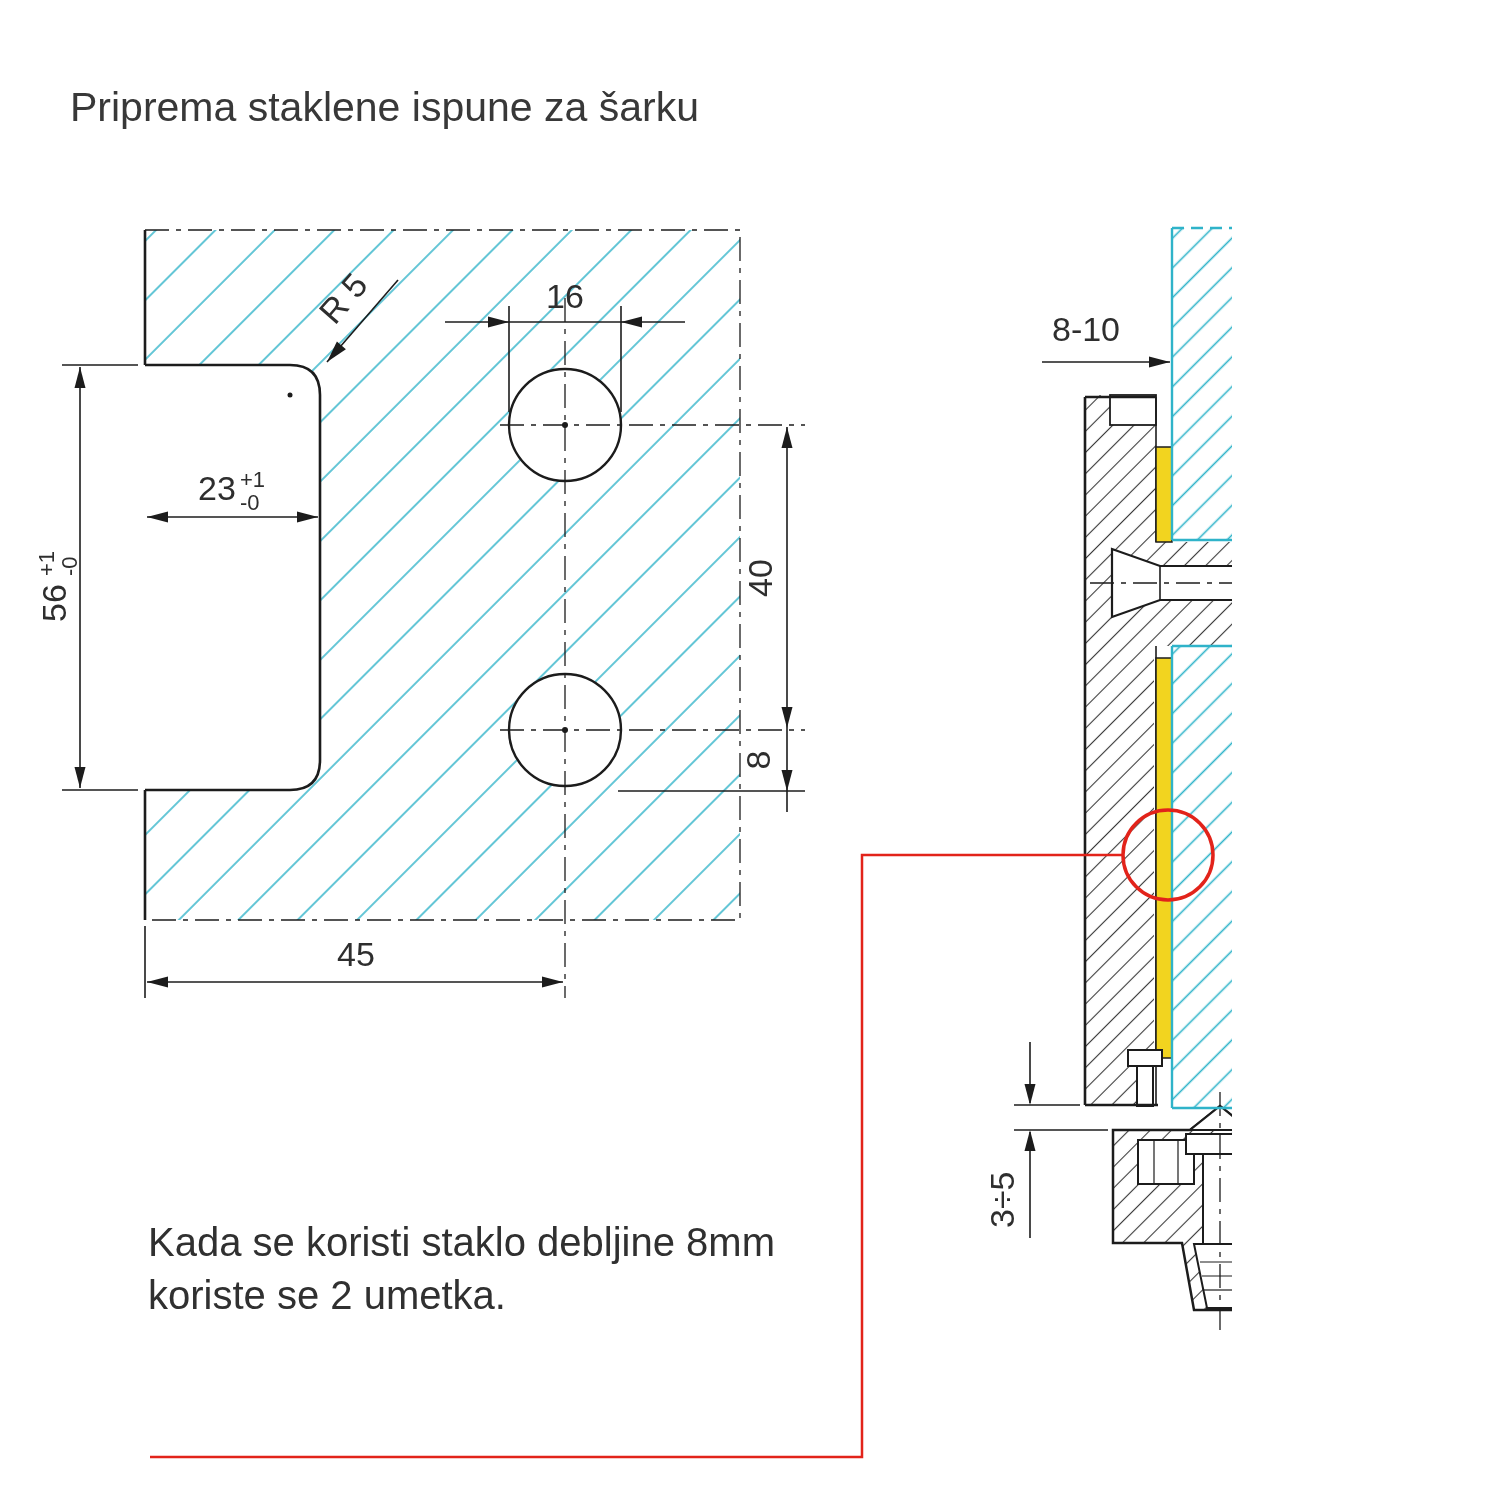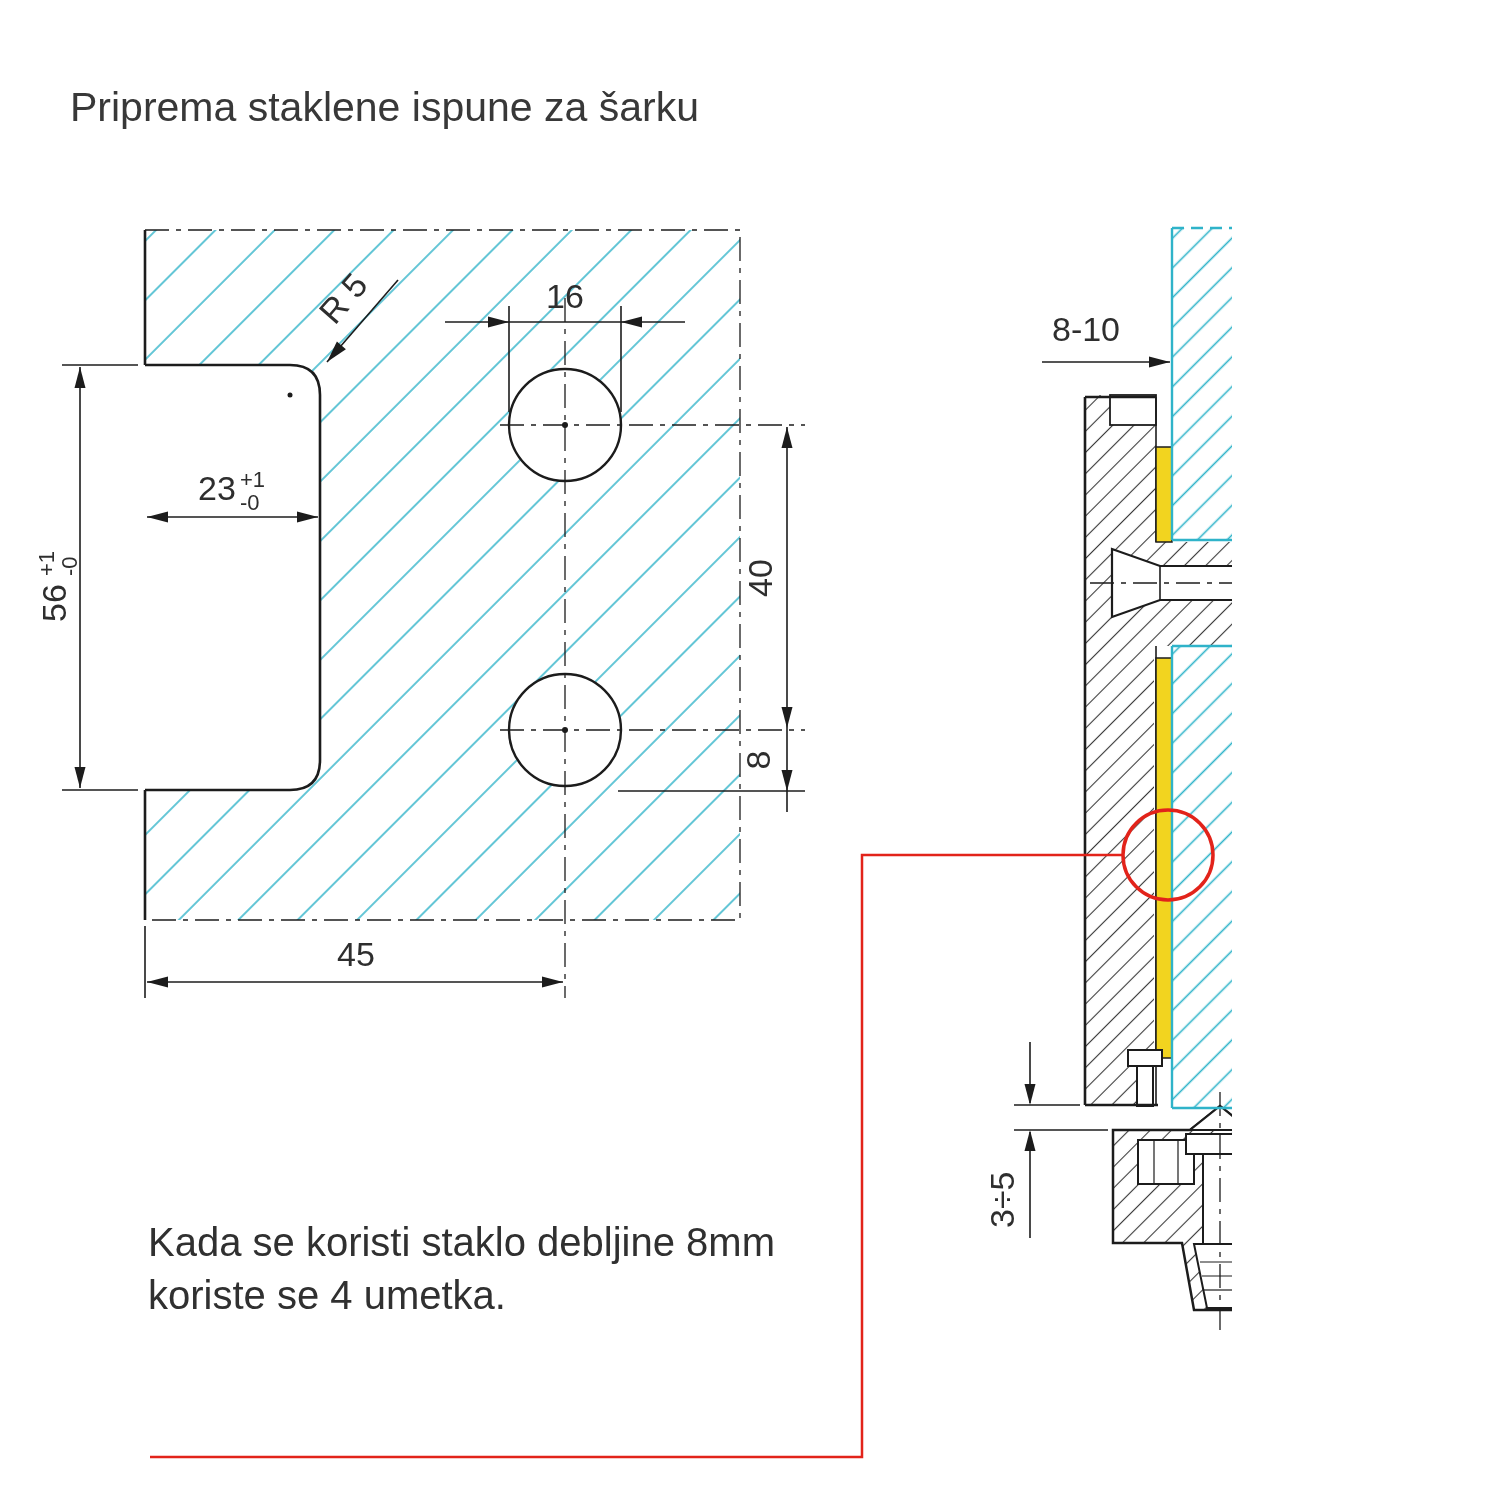--- a/index.html
+++ b/index.html
@@ -235,16 +235,16 @@
     </g>
 
     <g>
       <circle class="redcirc" cx="1168" cy="855" r="45"></circle>
       <path class="redln" d="M1123,855 H862 V1457 H150"></path>
     </g>
   </svg>
 
   <div class="note">
     <div>Kada se koristi staklo debljine 8mm</div>
-    <div>koriste se 4 umetka.</div>
+    <div>koriste se 2 umetka.</div>
   </div>
 
 </div>
 
 </body></html>

